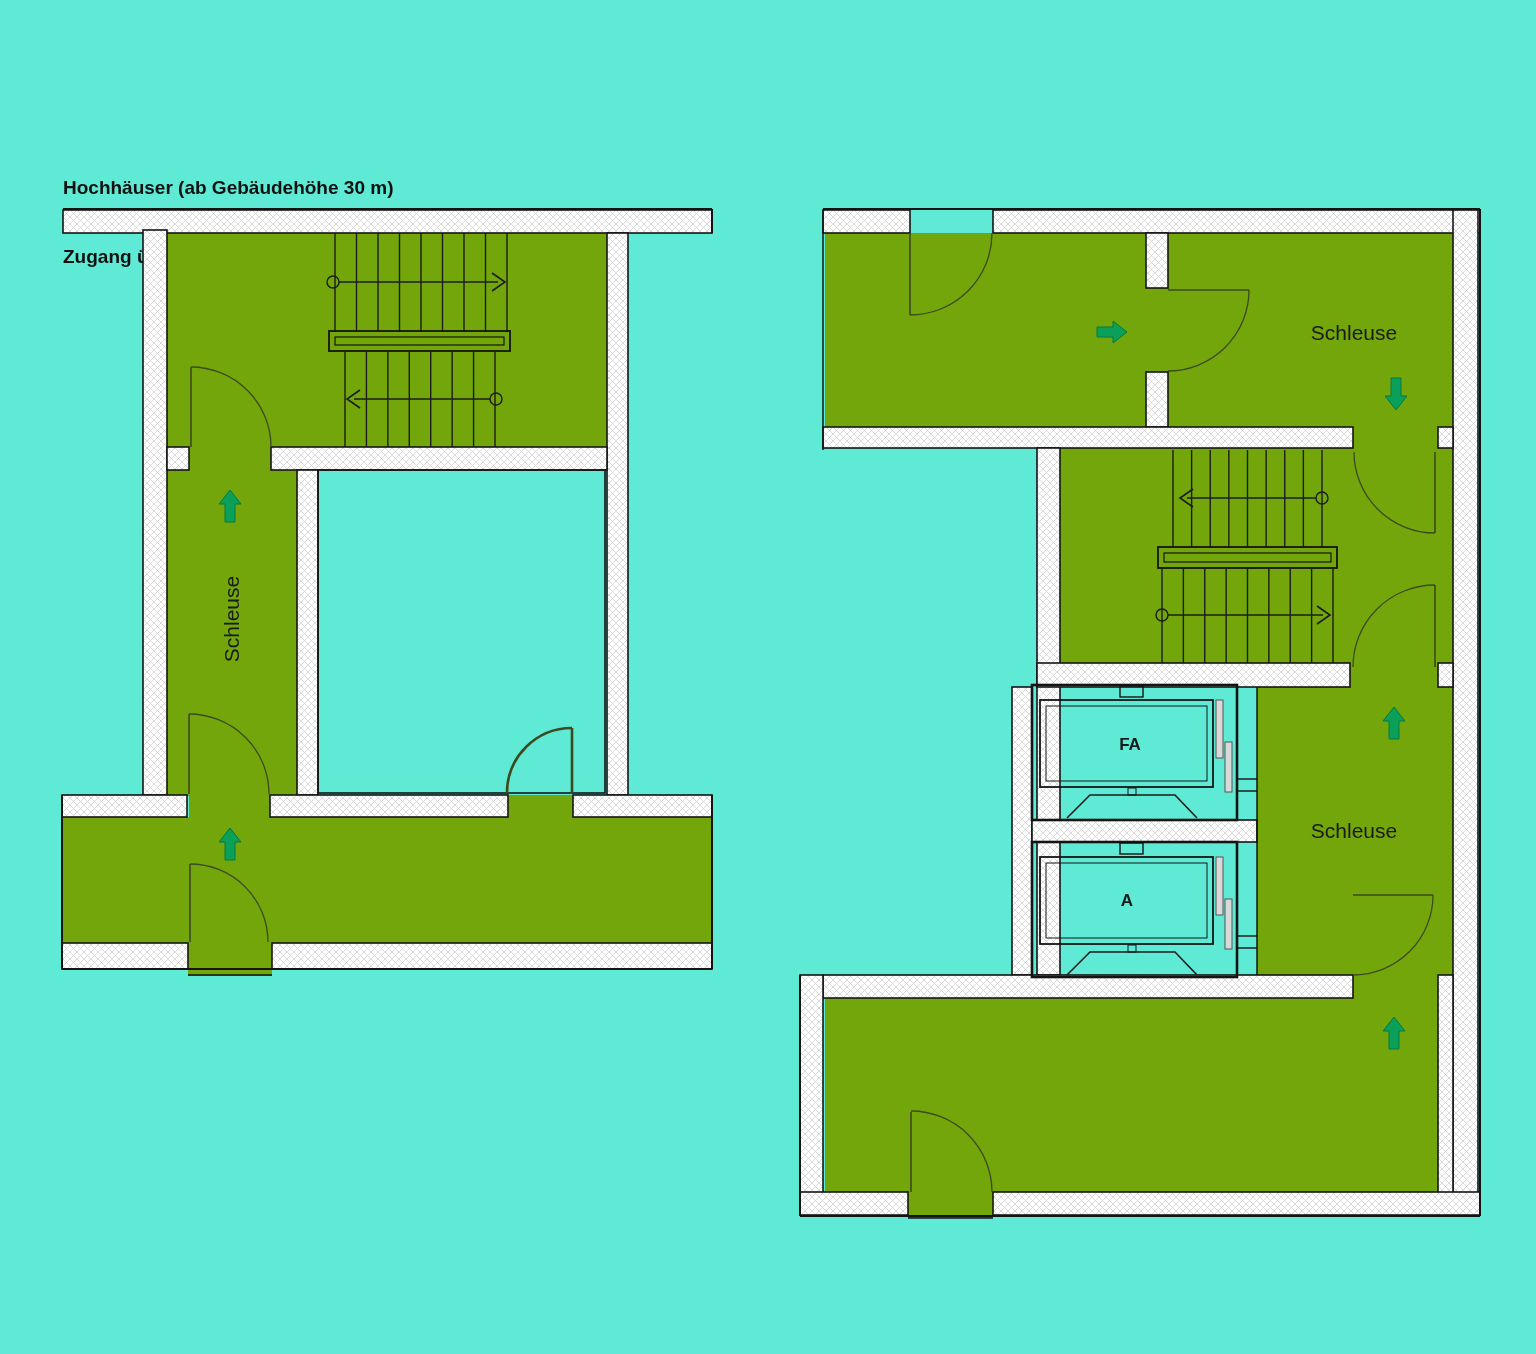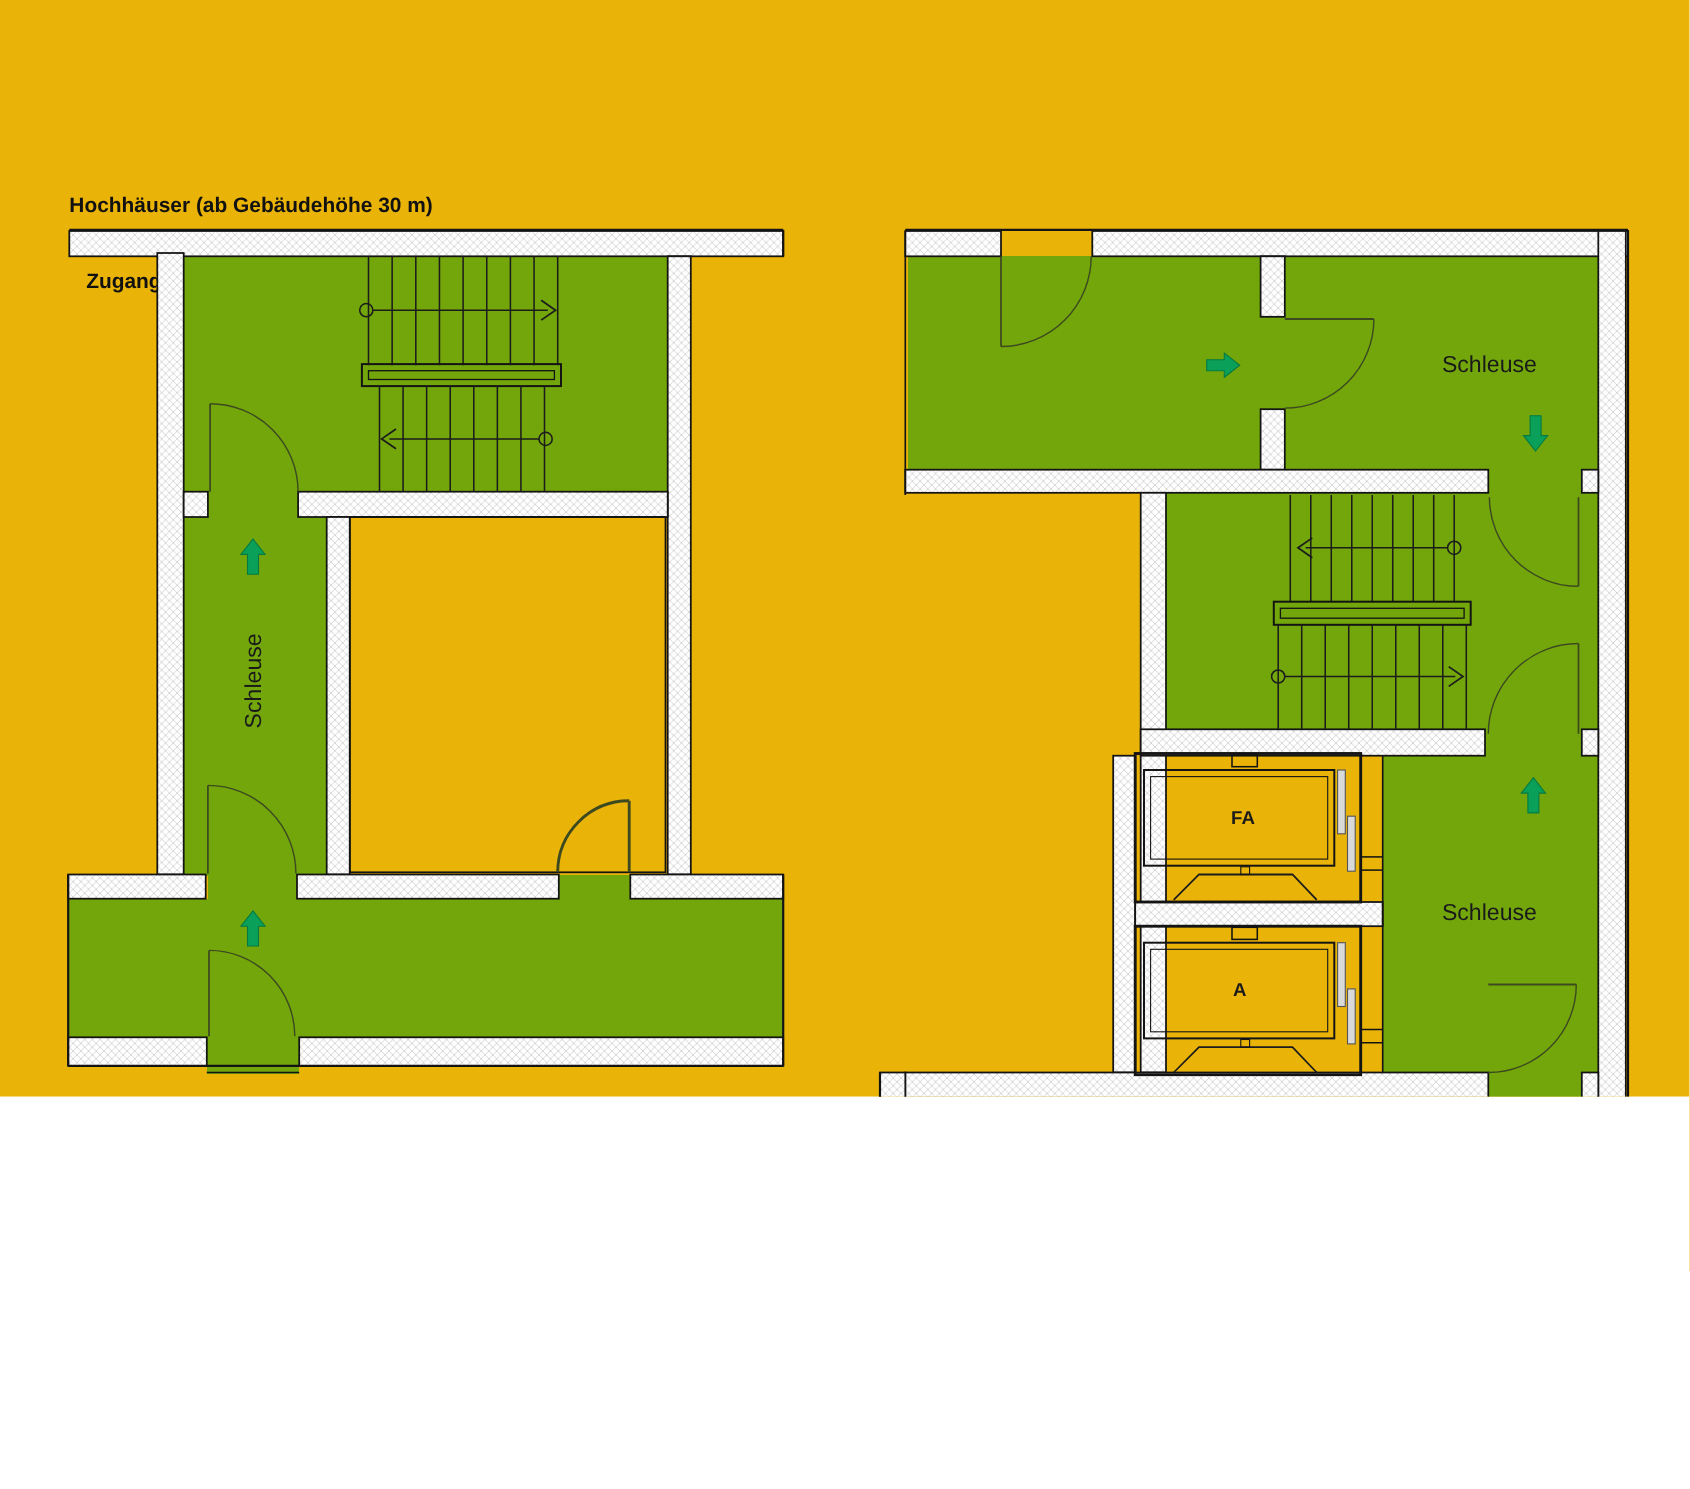--- a/index.html
+++ b/index.html
@@ -1,17 +1,17 @@
 <!DOCTYPE html>
 <html><head>
 <meta charset="utf-8">
 <style>
   html,body{margin:0;padding:0;background:#ffffff;}
-  .stage{position:relative;width:1536px;height:997px;background:#eab308;overflow:hidden;
-         font-family:"Liberation Sans",sans-serif;text-align:center;}
+  .stage{position:relative;width:1536px;height:1354px;background:#5eead4;overflow:hidden;
+         font-family:"Liberation Sans",sans-serif;}
   .title{position:absolute;left:63px;top:130px;font-size:19px;font-weight:bold;
          line-height:23px;color:#111;white-space:pre;}
   svg{position:absolute;left:0;top:0;}
   text{font-family:"Liberation Sans",sans-serif;}
 </style>
 </head>
 <body>
 
 <div class="stage">
   <div class="title">

